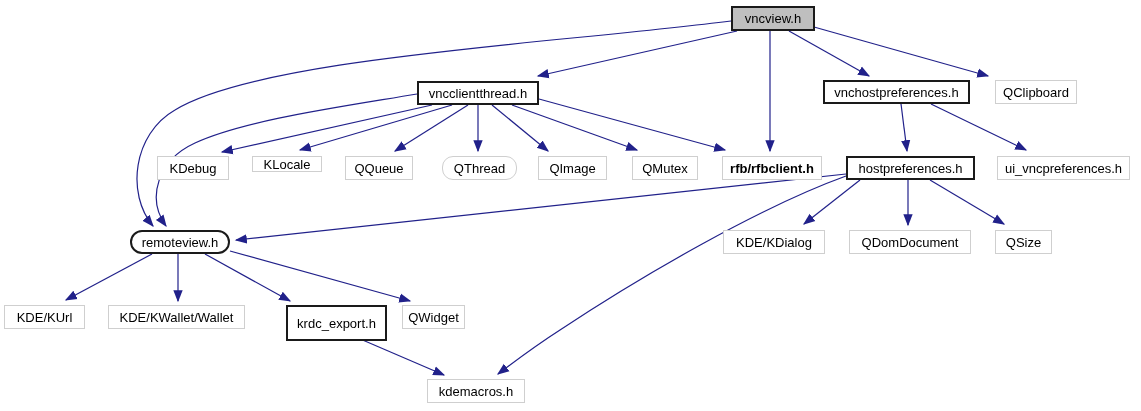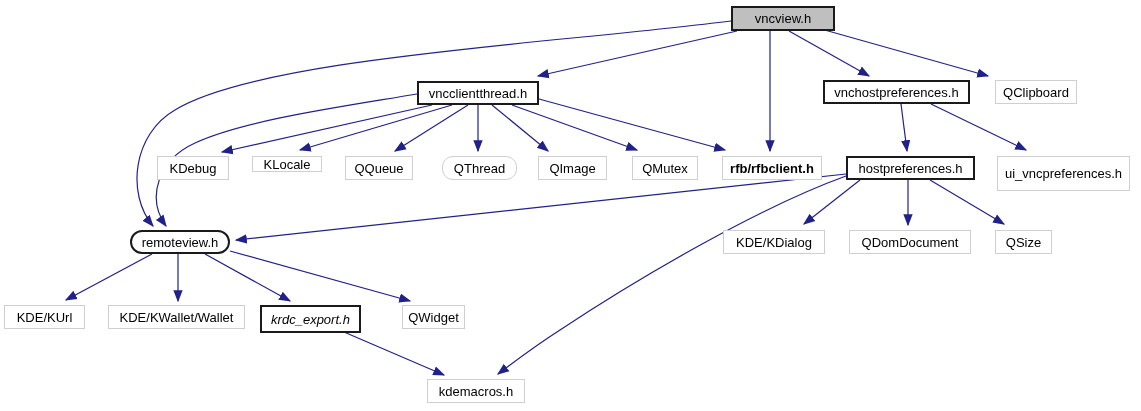--- a/index.html
+++ b/index.html
@@ -73,36 +73,36 @@
     <path class="edge" marker-end="url(#arr)" d="M908,180 L908,225"></path>
     <path class="edge" marker-end="url(#arr)" d="M930,180 L1004,224"></path>
     <path class="edge" marker-end="url(#arr)" d="M846,176 C760,207 640,277 560,330 C532,348 514,362 498,374"></path>
     <path class="edge" marker-end="url(#arr)" d="M152,254 L66,300"></path>
     <path class="edge" marker-end="url(#arr)" d="M178,254 L178,301"></path>
     <path class="edge" marker-end="url(#arr)" d="M205,254 L290,301"></path>
     <path class="edge" marker-end="url(#arr)" d="M230,251 L410,301"></path>
     <path class="edge" marker-end="url(#arr)" d="M337,329 L444,375"></path>
   </svg>
   <div id="graph-nodes">
-      <div class="node main" style="left: 731px; top: 6px; width: 104px; height: 25px;">vncview.h</div>
+      <div class="node main" style="left: 731px; top: 6px; width: 84px; height: 25px;">vncview.h</div>
       <div class="node documented" style="left: 417px; top: 81px; width: 122px; height: 24px;">vncclientthread.h</div>
       <div class="node documented" style="left: 823px; top: 80px; width: 147px; height: 24px;">vnchostpreferences.h</div>
       <div class="node external" style="left: 995px; top: 80px; width: 82px; height: 24px;">QClipboard</div>
       <div class="node external" style="left: 157px; top: 156px; width: 72px; height: 24px;">KDebug</div>
       <div class="node external" style="left: 252px; top: 156px; width: 70px; height: 16px;">KLocale</div>
       <div class="node external" style="left: 345px; top: 156px; width: 68px; height: 24px;">QQueue</div>
       <div class="node external" style="left: 442px; top: 156px; width: 75px; height: 24px; border-radius: 11px;">QThread</div>
       <div class="node external" style="left: 538px; top: 156px; width: 69px; height: 24px;">QImage</div>
       <div class="node external" style="left: 632px; top: 156px; width: 66px; height: 24px;">QMutex</div>
       <div class="node external" style="left: 722px; top: 156px; width: 100px; height: 24px; font-weight: bold;">rfb/rfbclient.h</div>
       <div class="node documented" style="left: 846px; top: 156px; width: 129px; height: 24px;">hostpreferences.h</div>
-      <div class="node external" style="left: 997px; top: 156px; width: 133px; height: 35px;">ui_vncpreferences.h</div>
+      <div class="node external" style="left: 997px; top: 156px; width: 133px; height: 24px;">ui_vncpreferences.h</div>
       <div class="node documented" style="left: 130px; top: 230px; width: 100px; height: 24px; border-radius: 12px;">remoteview.h</div>
       <div class="node external" style="left: 723px; top: 230px; width: 102px; height: 24px;">KDE/KDialog</div>
       <div class="node external" style="left: 849px; top: 230px; width: 122px; height: 24px;">QDomDocument</div>
       <div class="node external" style="left: 995px; top: 230px; width: 57px; height: 24px;">QSize</div>
       <div class="node external" style="left: 4px; top: 305px; width: 81px; height: 24px;">KDE/KUrl</div>
       <div class="node external" style="left: 108px; top: 305px; width: 137px; height: 24px;">KDE/KWallet/Wallet</div>
-      <div class="node documented" style="left: 260px; top: 305px; width: 101px; height: 28px; font-style: italic;">krdc_export.h</div>
+      <div class="node documented" style="left: 286px; top: 305px; width: 101px; height: 36px;">krdc_export.h</div>
       <div class="node external" style="left: 402px; top: 305px; width: 63px; height: 24px;">QWidget</div>
       <div class="node external" style="left: 427px; top: 379px; width: 98px; height: 24px;">kdemacros.h</div>
     </div>
 </div>
 
 </body></html>

